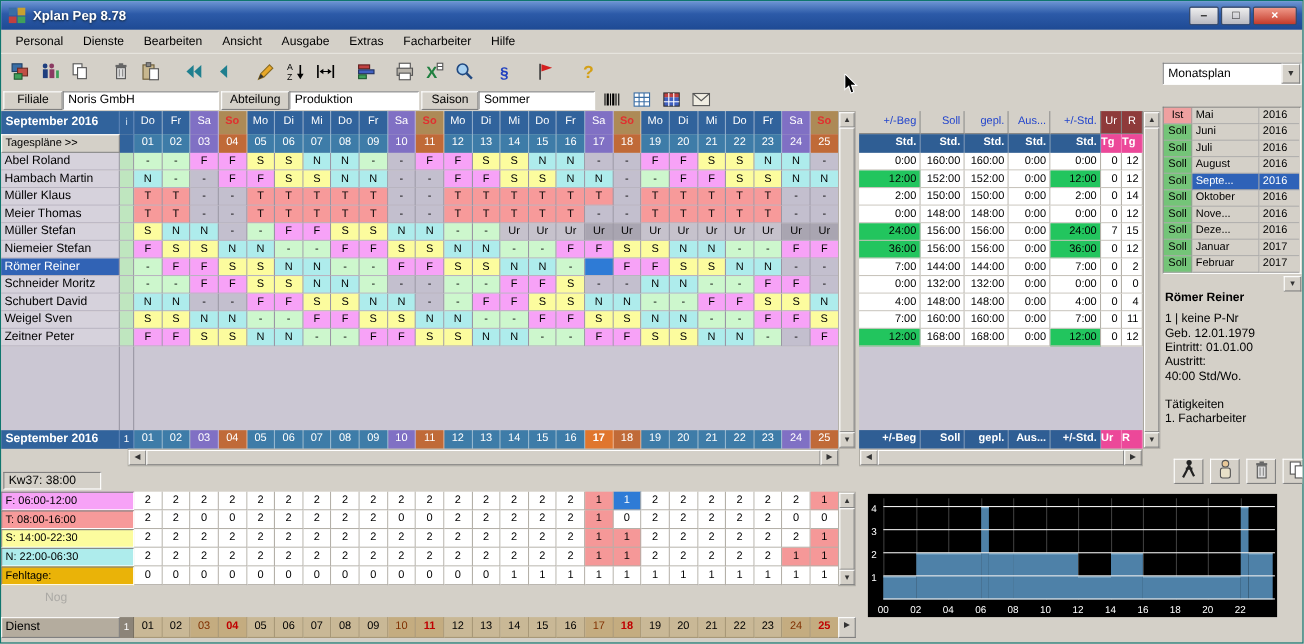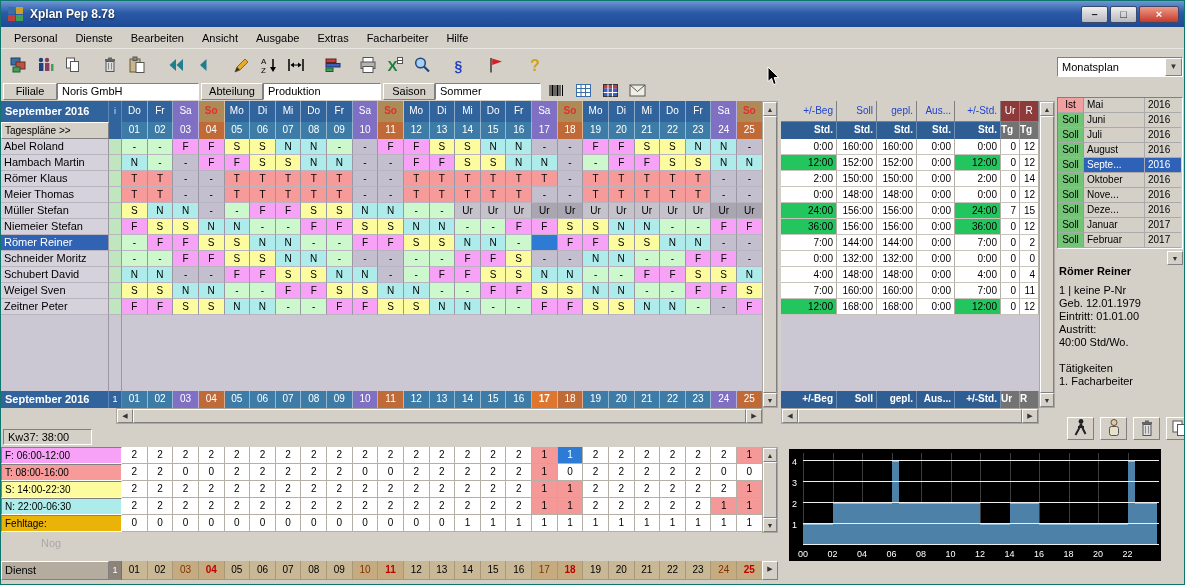--- a/index.html
+++ b/index.html
@@ -66,21 +66,21 @@
   .sbtn{width:16px;height:14px;flex:none;background:#D4D0C8;border:1px solid;border-color:#FFF #808080 #808080 #FFF;text-align:center;font-size:7px;line-height:13px;color:#333}
   .hscroll .sbtn{height:100%;line-height:12px}
   .vscroll .sbtn{width:100%}
   .sthumb{flex:1;background:#D4D0C8;border:1px solid;border-color:#FFF #808080 #808080 #FFF}
 
   
   #hours-panel{position:absolute;left:780px;top:100px;width:258px}
   .hc1{background:#D4D0C8;color:#2244CC;border-right:1px solid #808080;border-bottom:1px solid #808080;text-align:right;padding-right:3px;font-size:10px}
   .hc1.red{background:#8E3A3A;color:#FFF;text-align:center;padding-right:0}
   .hc2{background:#2F5E94;color:#FFF;border-right:1px solid rgba(255,255,255,.3);text-align:right;padding-right:3px;font-size:10px;font-weight:bold}
-  .hc2.red{background:#737373;text-align:center;padding-right:14px}
+  .hc2.red{background:#ec4899;text-align:center;padding-right:14px}
   .hrow{display:flex;height:16px}
   .hcell{background:#FFF;border-right:1px solid #B4B0A8;border-bottom:1px solid #C8C4BC;text-align:right;padding-right:3px;line-height:15px;font-size:10px}
   .hcell.hl{background:#22c55e}
   #hrs-filler{height:76px;background:#CBC7D3}
 
   
   #months-panel{position:absolute;left:1056px;top:96px;width:126px;border:1px solid;border-color:#808080 #FFF #FFF #808080;background:#D4D0C8}
   .mrow{display:flex;height:15px}
   .mst{width:26px;text-align:center;line-height:14px;font-size:10px;border-right:1px solid #999;border-bottom:1px solid #AAA}
   .mst.ist{background:#EFA0A0}
@@ -446,21 +446,21 @@
           <div class="cell" style="width: 25.64px; background: rgb(195, 191, 206);">-</div>
           <div class="cell" style="width: 25.64px; background: rgb(205, 247, 205);">-</div>
           <div class="cell" style="width: 25.64px; background: rgb(247, 162, 247);">F</div>
           <div class="cell" style="width: 25.64px; background: rgb(247, 162, 247);">F</div>
           <div class="cell" style="width: 25.64px; background: rgb(252, 252, 158);">S</div>
           <div class="cell" style="width: 25.64px; background: rgb(252, 252, 158);">S</div>
           <div class="cell" style="width: 25.64px; background: rgb(174, 236, 236);">N</div>
           <div class="cell" style="width: 25.64px; background: rgb(174, 236, 236);">N</div>
         </div>
         <div class="erow">
-          <div class="c-name" style="width: 108px;">Römer Klaus</div>
+          <div class="c-name" style="width: 108px;">Müller Klaus</div>
           <div class="c-infocell" style="width: 13px;"></div>
           <div class="cell" style="width: 25.64px; background: rgb(247, 154, 154);">T</div>
           <div class="cell" style="width: 25.64px; background: rgb(247, 154, 154);">T</div>
           <div class="cell" style="width: 25.64px; background: rgb(195, 191, 206);">-</div>
           <div class="cell" style="width: 25.64px; background: rgb(195, 191, 206);">-</div>
           <div class="cell" style="width: 25.64px; background: rgb(247, 154, 154);">T</div>
           <div class="cell" style="width: 25.64px; background: rgb(247, 154, 154);">T</div>
           <div class="cell" style="width: 25.64px; background: rgb(247, 154, 154);">T</div>
           <div class="cell" style="width: 25.64px; background: rgb(247, 154, 154);">T</div>
           <div class="cell" style="width: 25.64px; background: rgb(247, 154, 154);">T</div>

